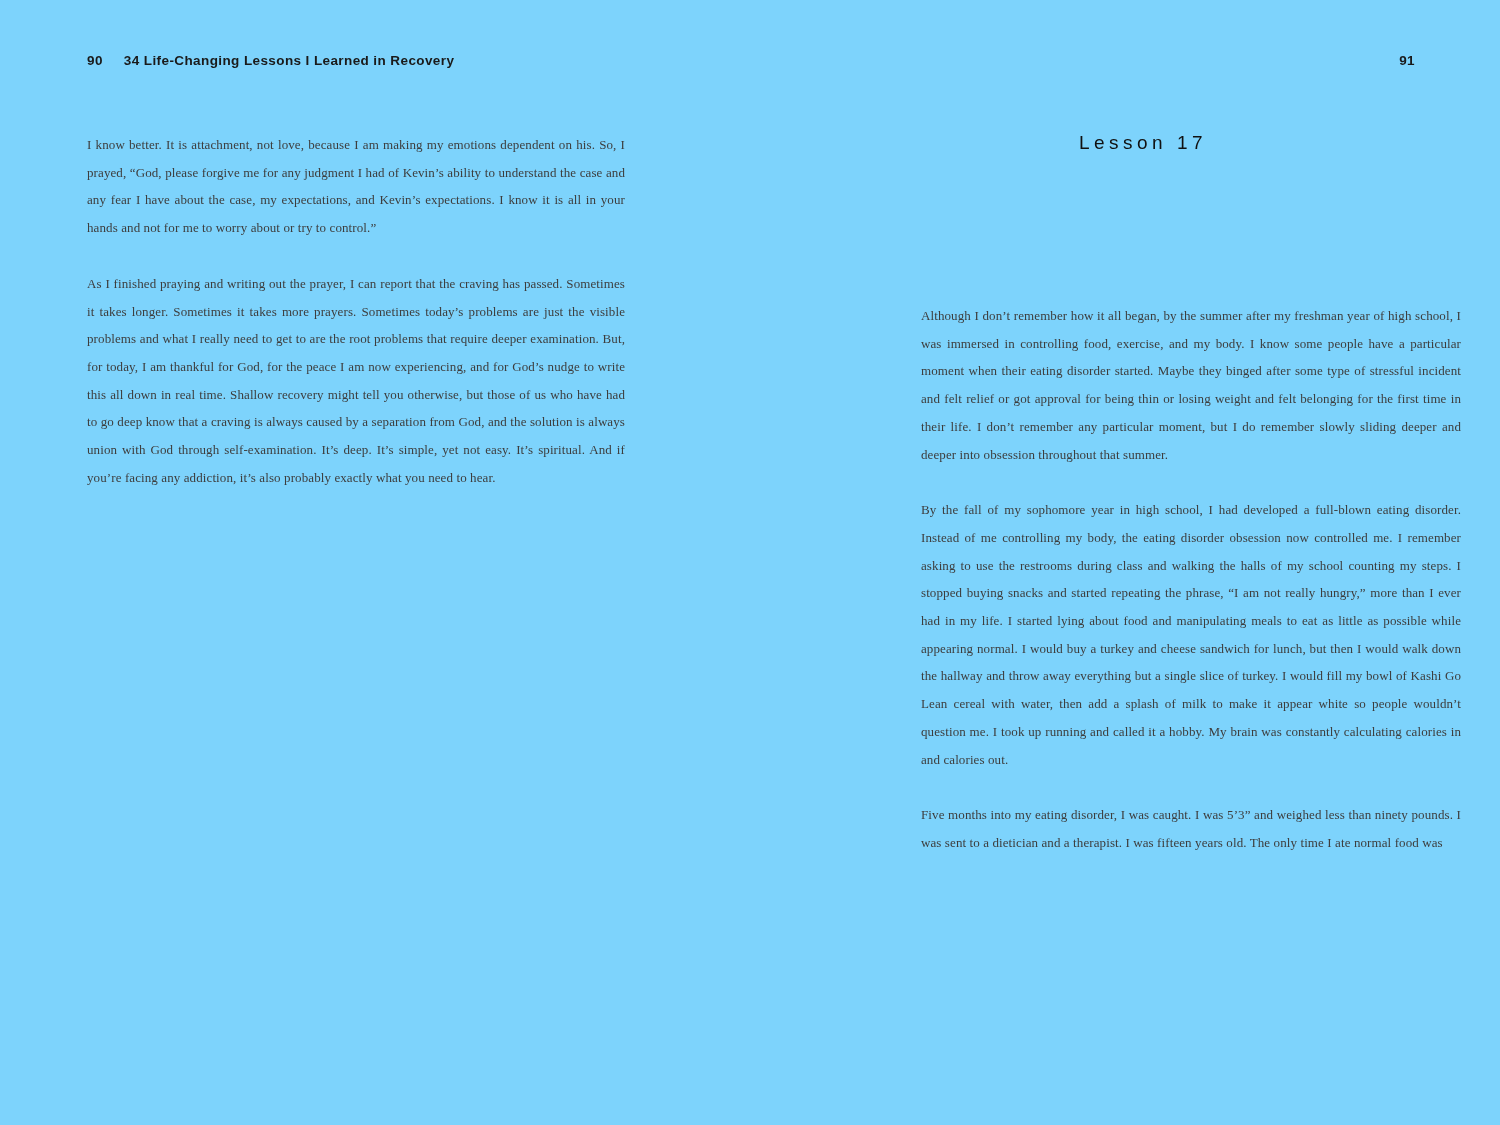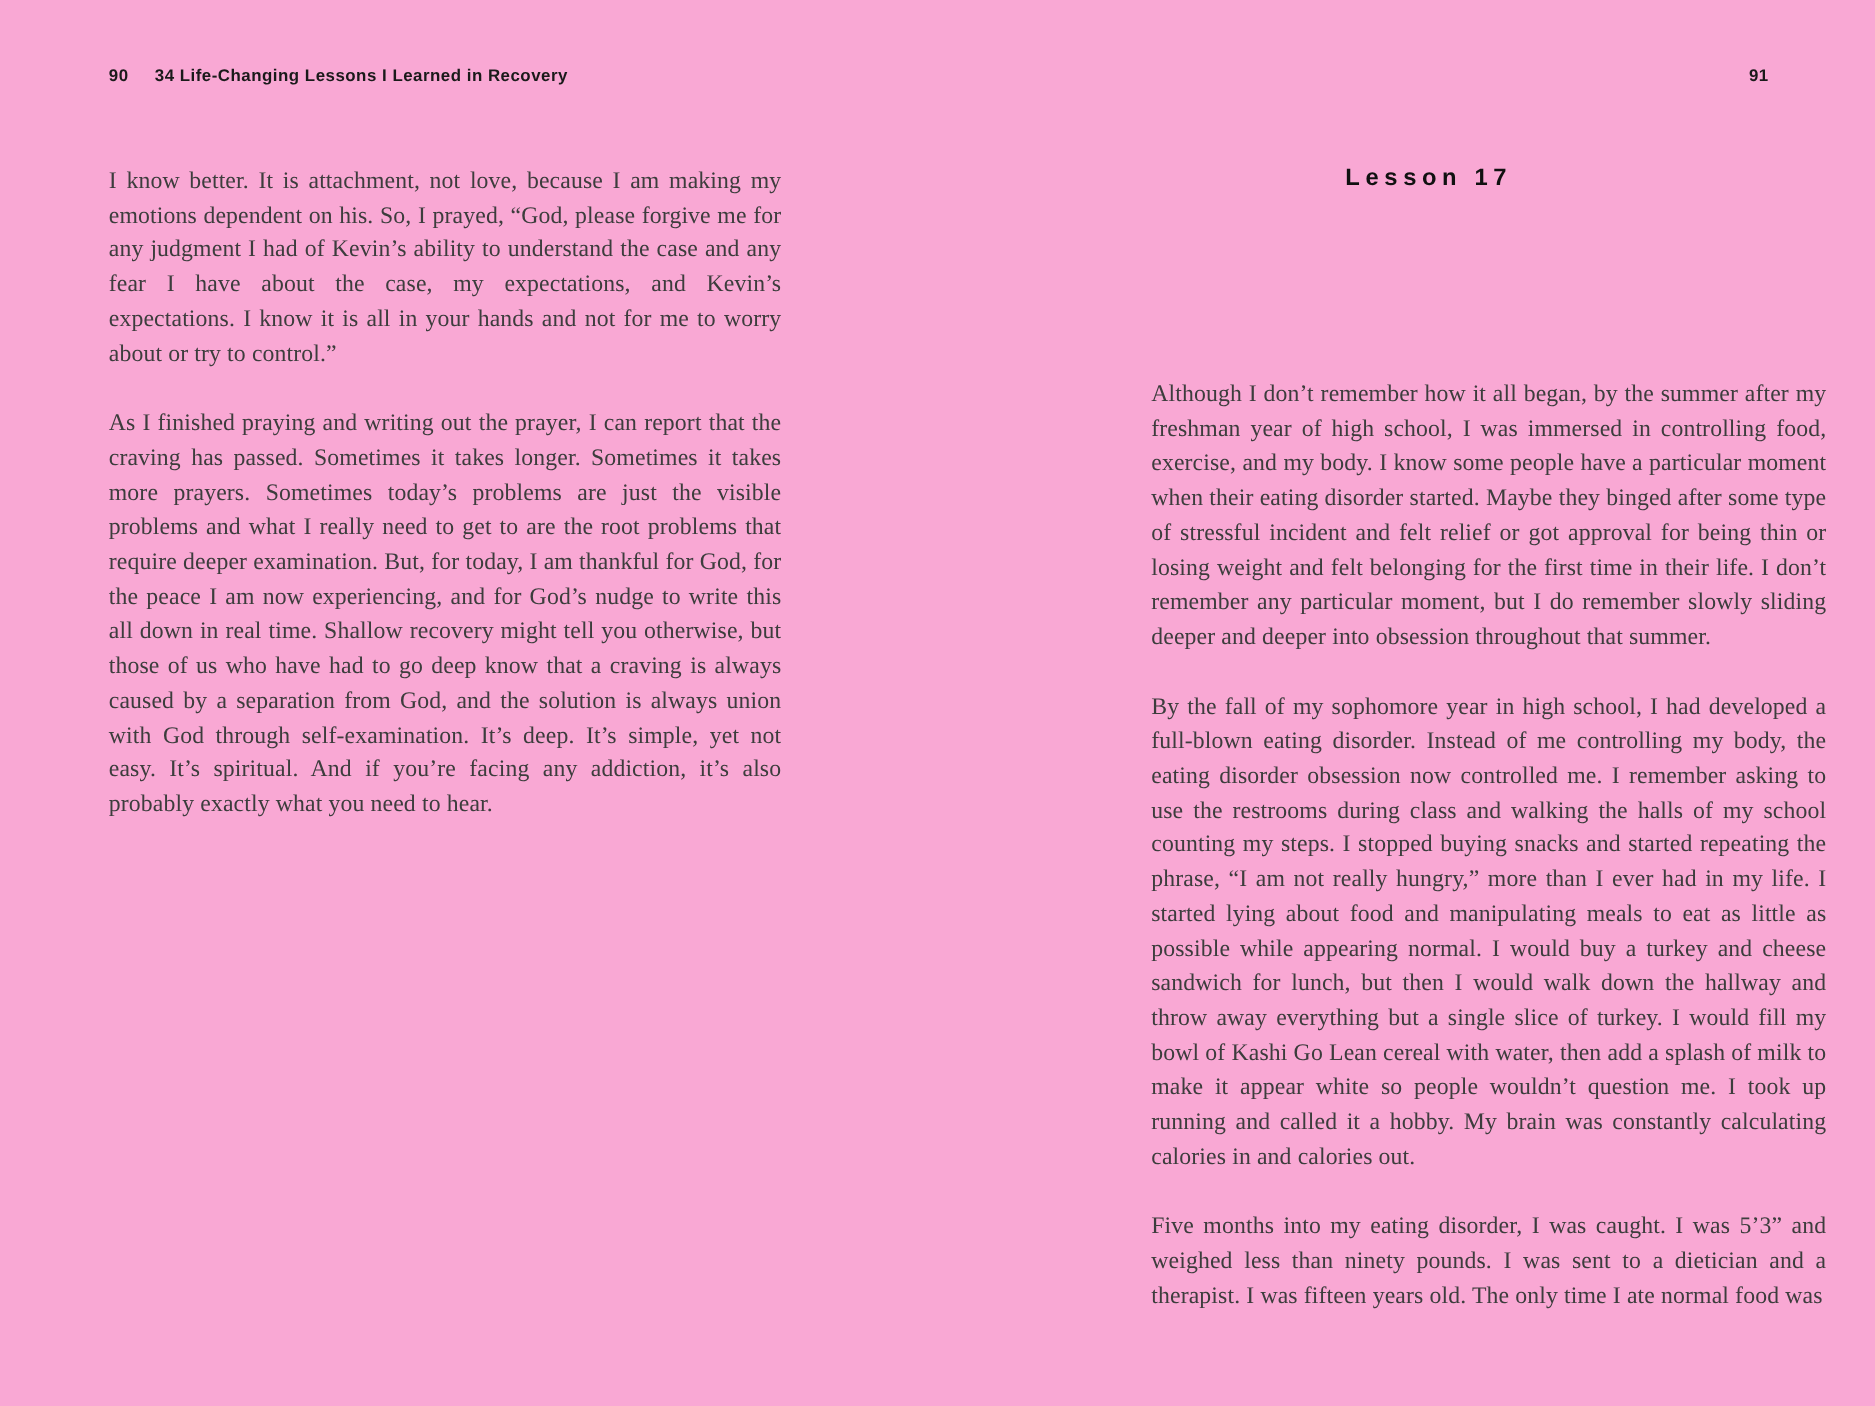--- a/index.html
+++ b/index.html
@@ -1,21 +1,21 @@
 <!DOCTYPE html>
 <html><head>
 <meta charset="utf-8">
 <style>
   * { margin: 0; padding: 0; box-sizing: border-box; }
   html, body { background: #ffffff; }
   .spread {
     position: relative;
     width: 1500px;
     height: 1125px;
-    background: #f9a8d4;
+    background: #7dd3fc;
     overflow: hidden;
     font-family: "Liberation Serif", serif;
   }
 
   
   .running-head {
     position: absolute;
     top: 53px;
     font-family: "Liberation Sans", sans-serif;
     font-weight: 700;
@@ -31,21 +31,21 @@
   .running-head-right {
     right: 85px;
   }
 
   
   .body-block {
     position: absolute;
     color: #3d3d3d;
   }
   .body-block p {
-    font-size: 19px;
+    font-size: 13px;
     line-height: 27.7px;
     letter-spacing: 0.1px;
     text-align: justify;
     margin-bottom: 28px;
   }
   .body-block p:last-child { margin-bottom: 0; }
 
   .left-body {
     left: 87px;
     top: 131px;
@@ -59,21 +59,21 @@
   }
 
   
   .lesson-label {
     position: absolute;
     left: 873px;
     top: 132px;
     width: 540px;
     text-align: center;
     font-family: "Liberation Sans", sans-serif;
-    font-weight: 700;
+    font-weight: 400;
     font-size: 19px;
     letter-spacing: 4.5px;
     color: #111111;
   }
   .chapter-title-wrap {
     position: absolute;
     left: 873px;
     top: 198px;
     width: 540px;
     text-align: center;

